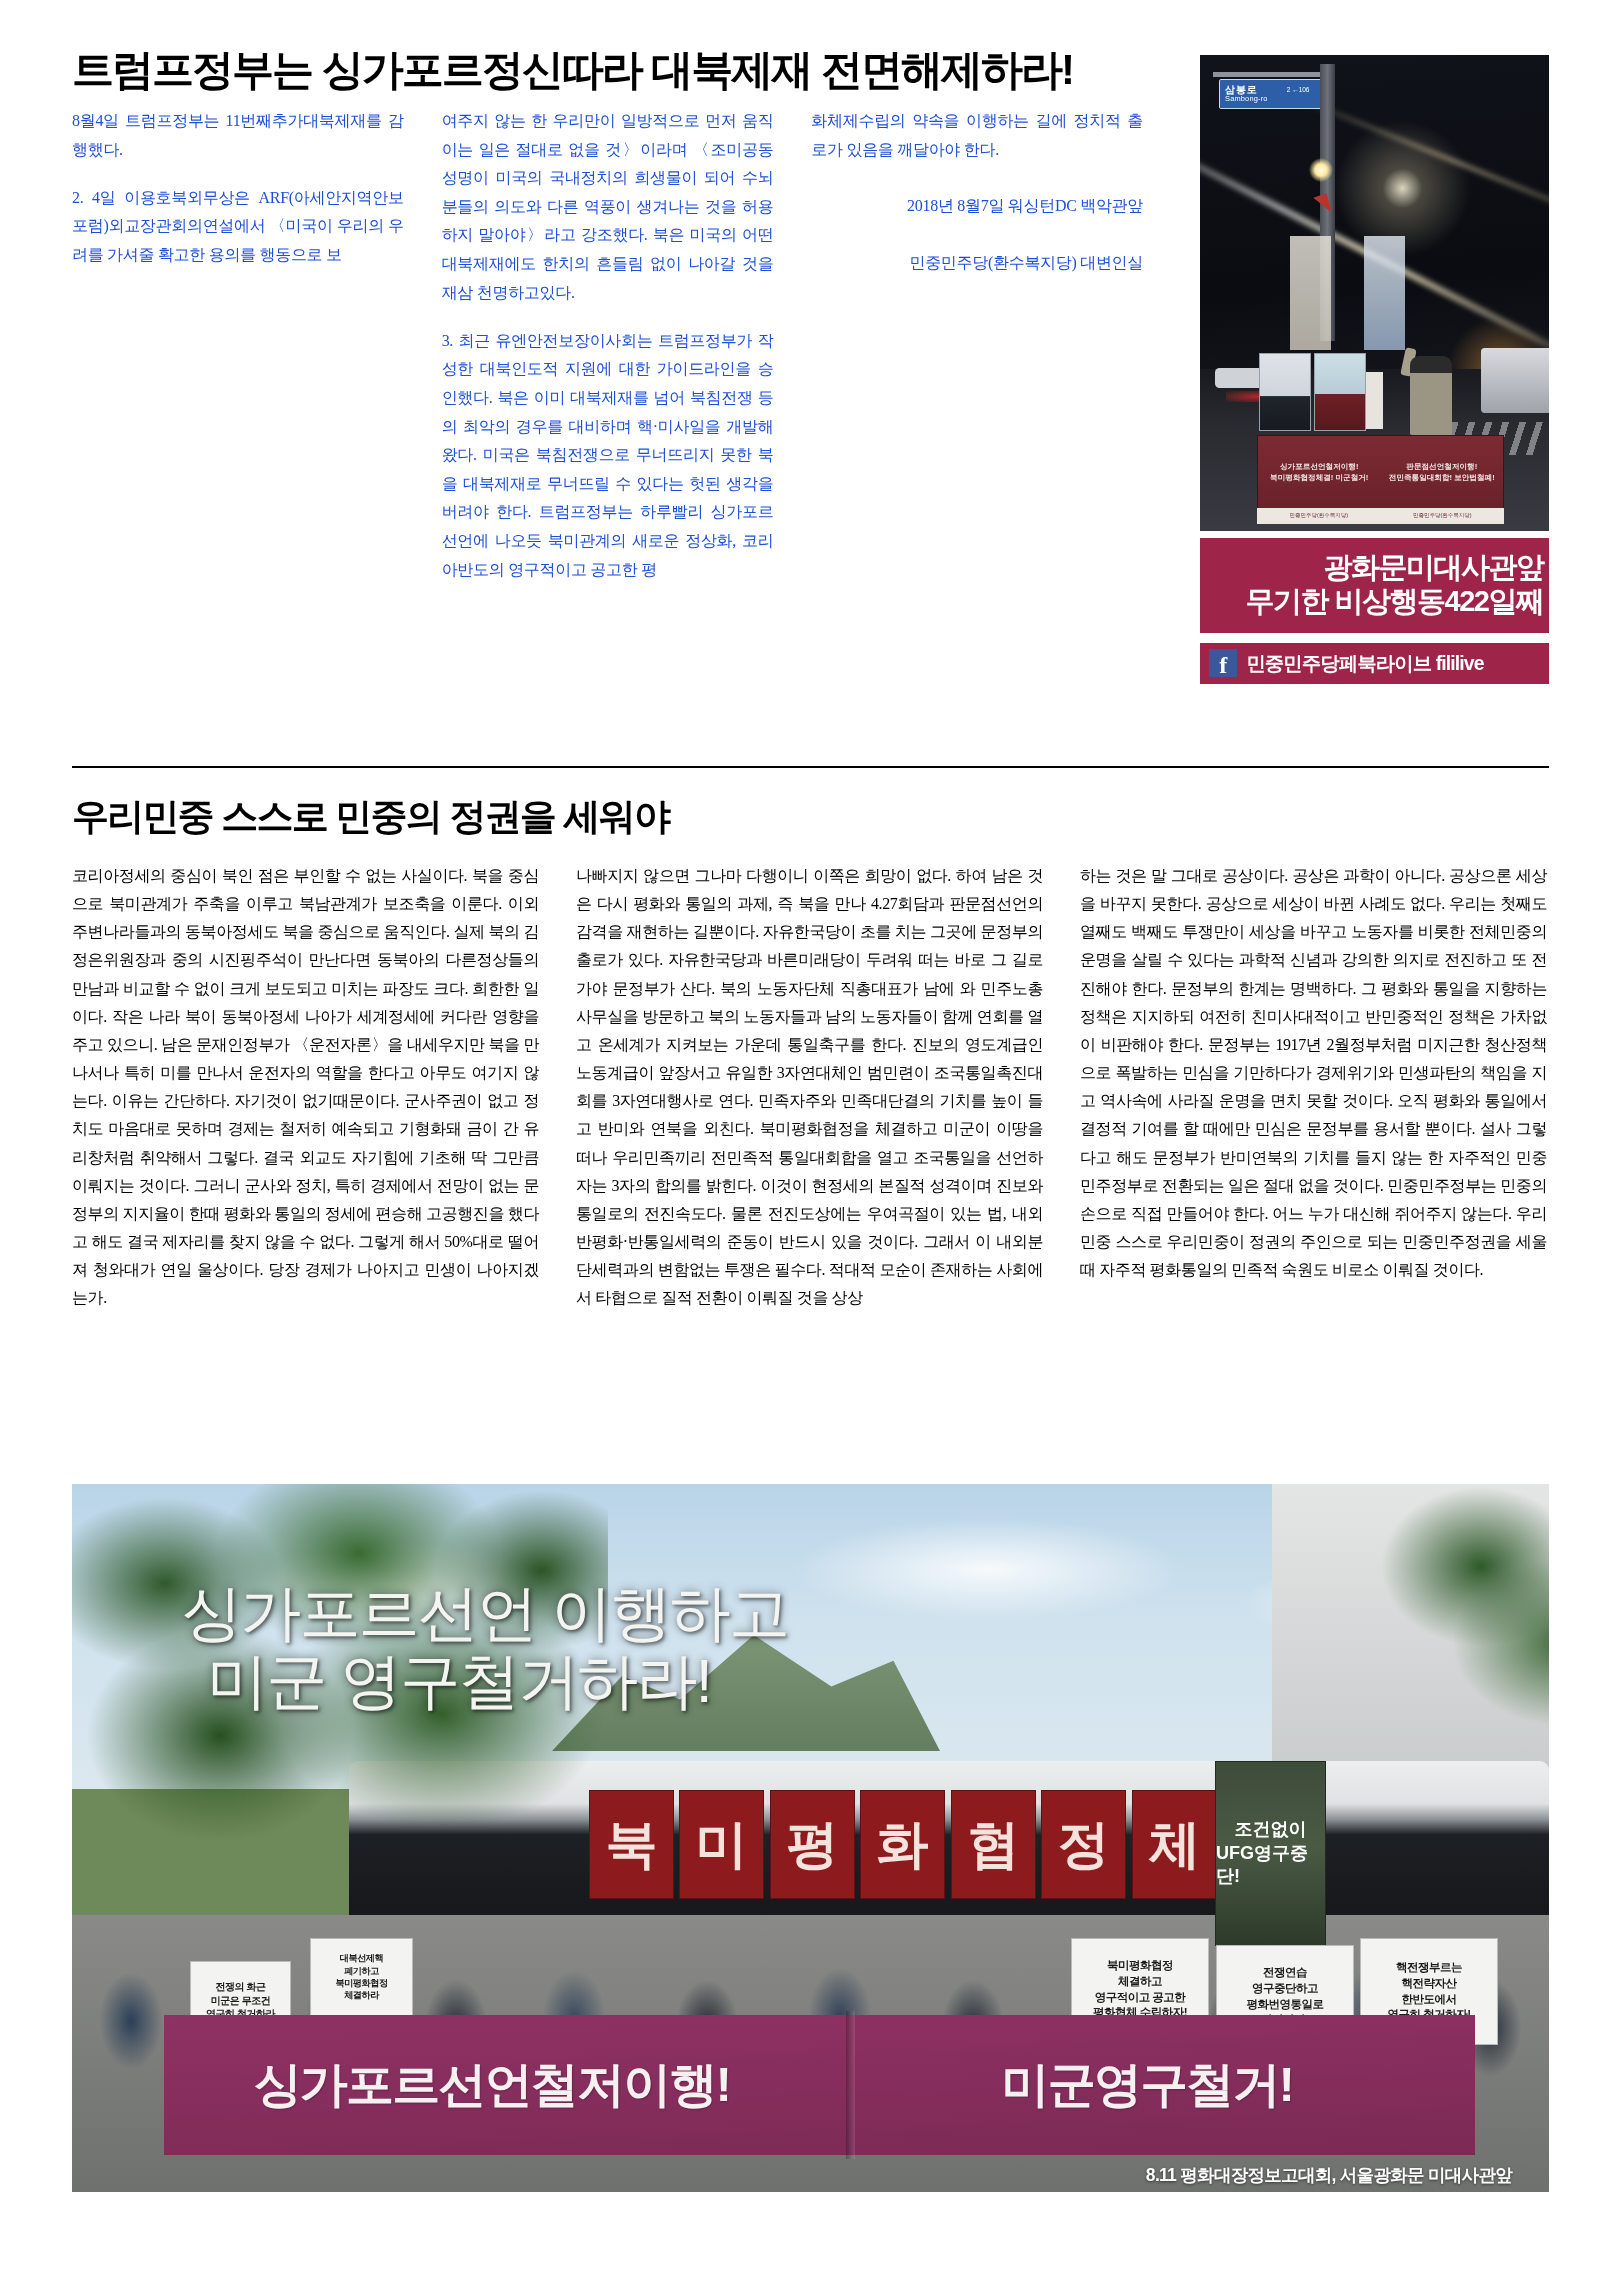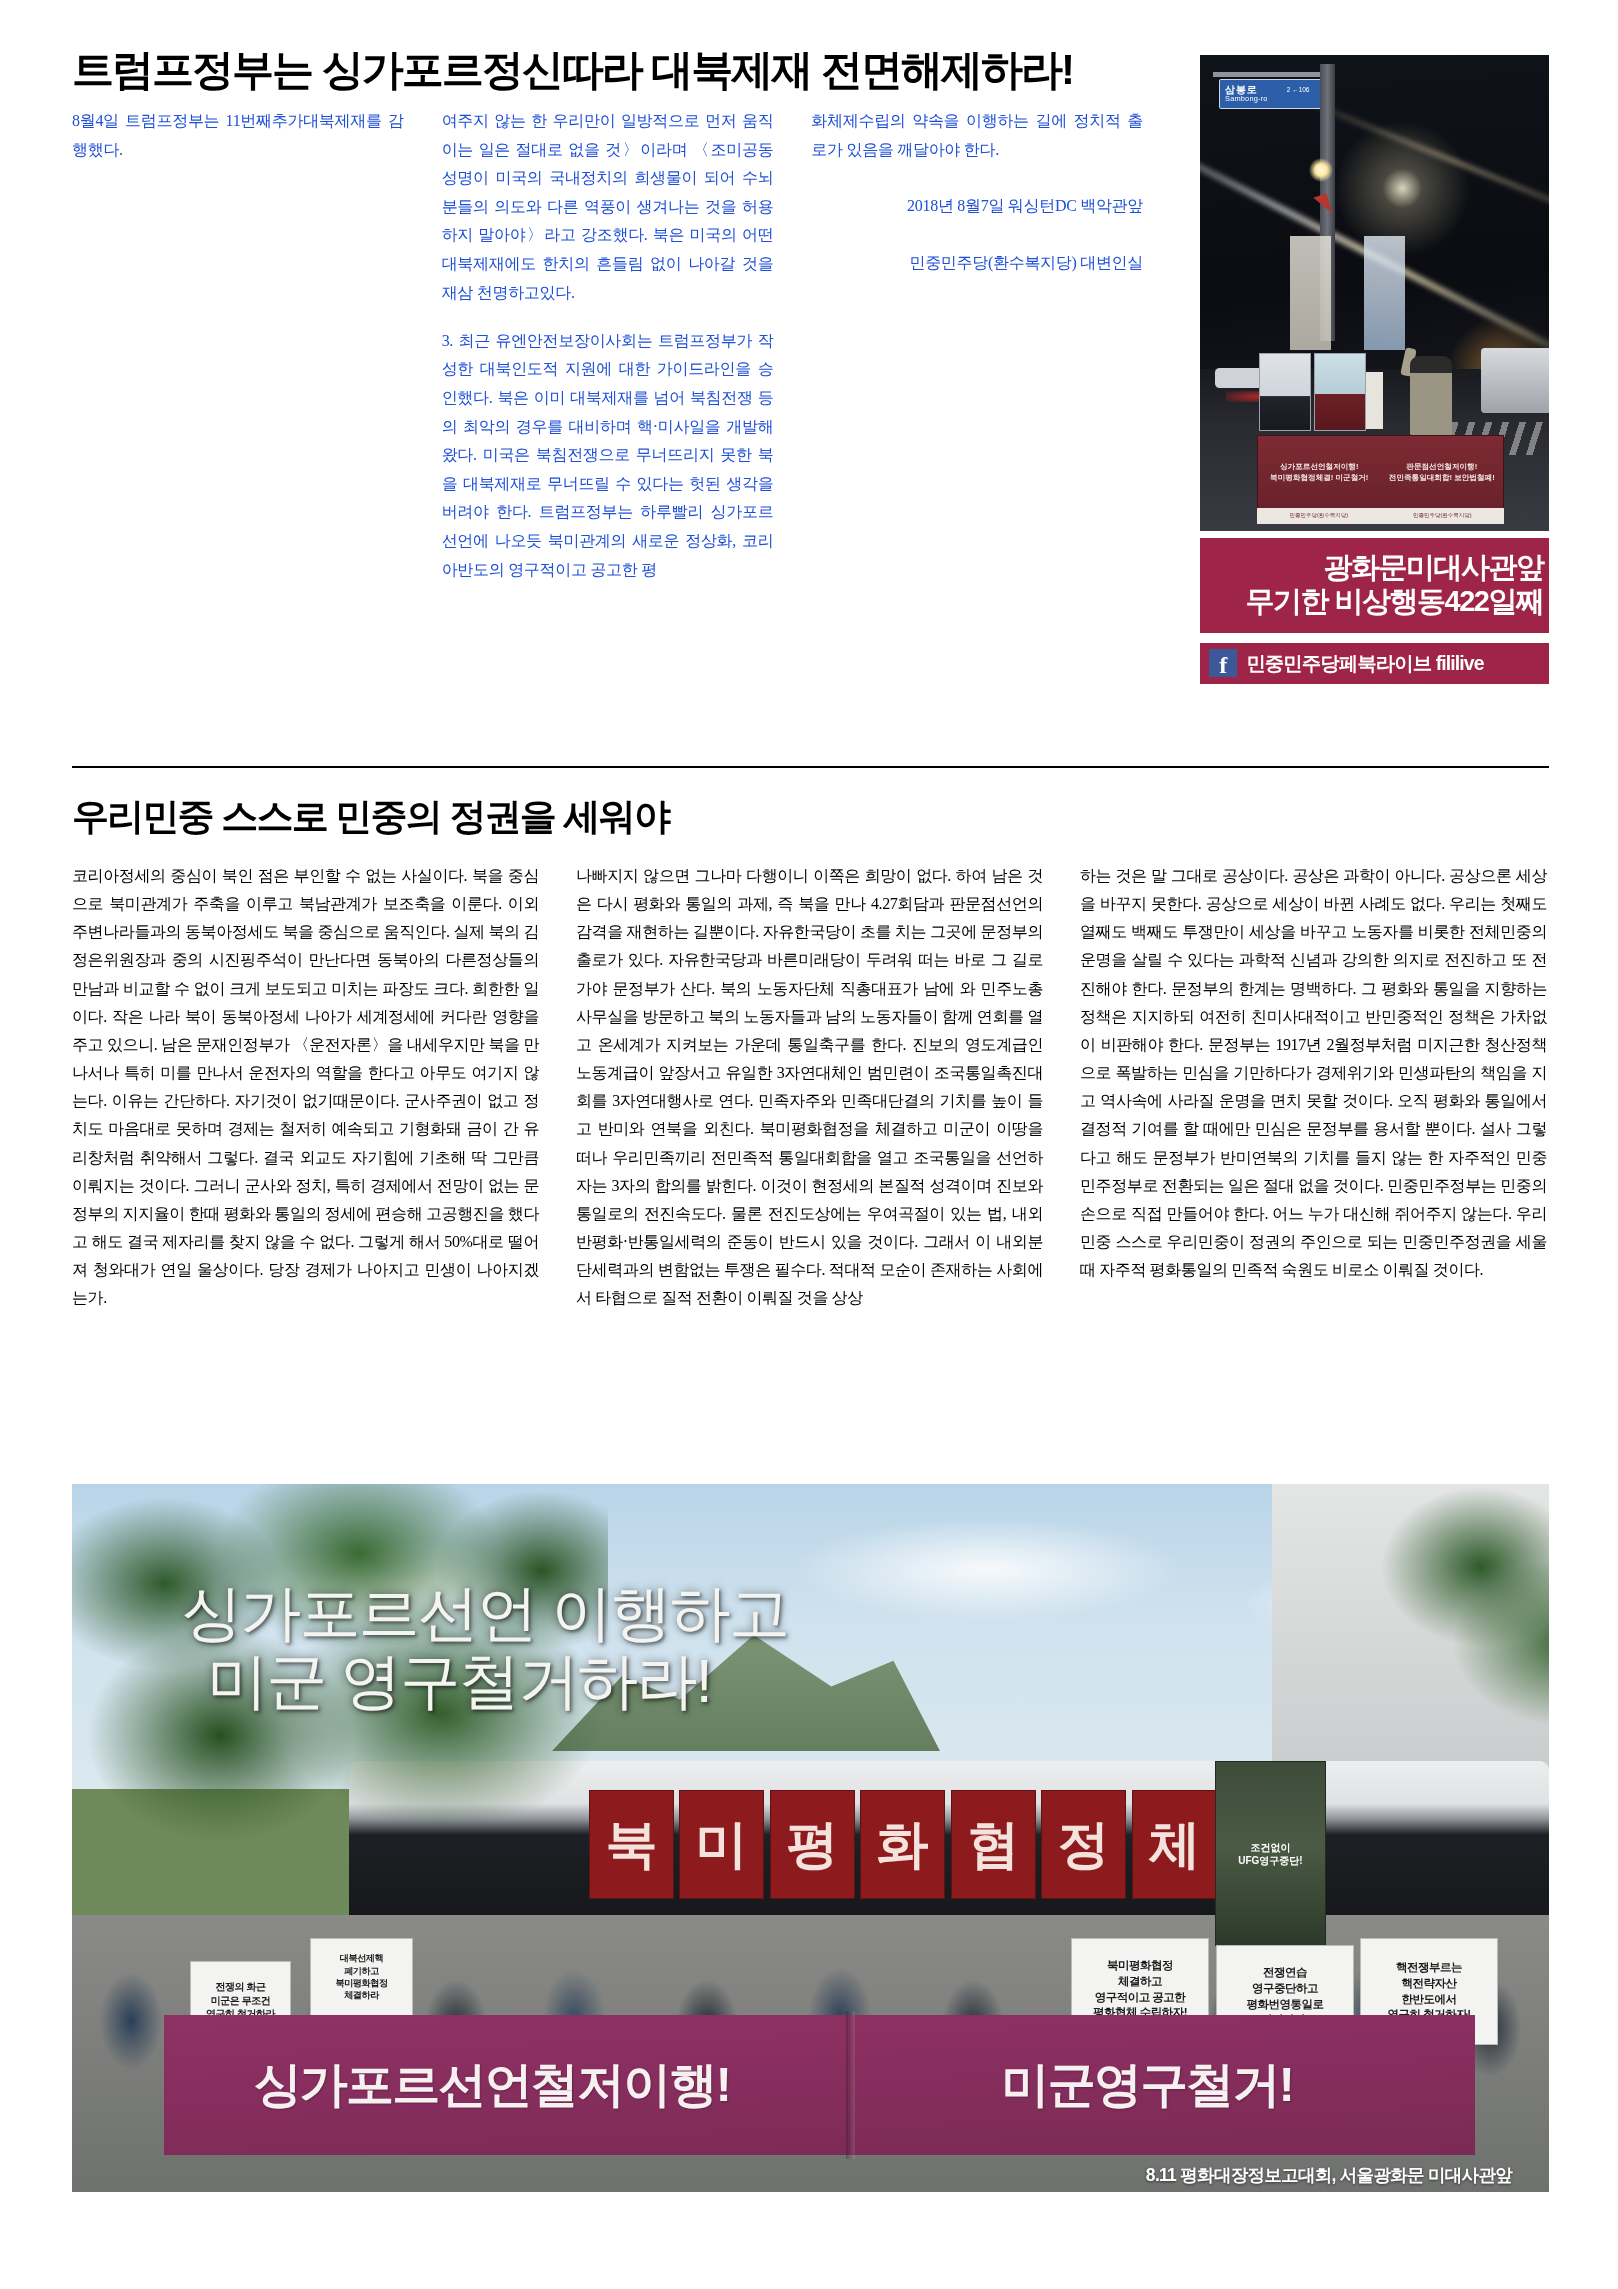--- a/index.html
+++ b/index.html
@@ -404,21 +404,21 @@
     padding: 5.5px 3.7px;
     letter-spacing: -0.5px;
   }
   .ufgsign {
     position: absolute;
     background: linear-gradient(180deg,#3e4c3a 0%, #4a5a44 46%, #2d3a2a 100%);
     border: 1.8px solid #232b21;
     width: 111px; height: 185px;
     color: #fff;
     font-family: "Liberation Sans", sans-serif;
-    font-weight: bold; font-size: 10px;
+    font-weight: bold; font-size: 18px;
     display: flex; flex-direction: column;
     align-items: center; justify-content: center;
     line-height: 1.3;
   }
   .bp-overlay-text {
     position: absolute;
     left: 109px; top: 55px;
     font-family: "Liberation Sans", sans-serif;
     font-weight: normal;
     font-size: 61px;
@@ -468,20 +468,21 @@
 <body>
 
 <div class="page">
 
   <div class="article1">
     <div class="headline1">트럼프정부는 싱가포르정신따라 대북제재 전면해제하라!</div>
 
     <div class="a1-body">
       <div class="a1-col">
         <p>8월4일 트럼프정부는 11번째추가대북제재를 감행했다.</p>
+        <p>2. 4일 이용호북외무상은 ARF(아세안지역안보포럼)외교장관회의연설에서 〈미국이 우리의 우려를 가셔줄 확고한 용의를 행동으로 보</p>
       </div>
       <div class="a1-col">
         <p>여주지 않는 한 우리만이 일방적으로 먼저 움직이는 일은 절대로 없을 것〉이라며 〈조미공동성명이 미국의 국내정치의 희생물이 되어 수뇌분들의 의도와 다른 역풍이 생겨나는 것을 허용하지 말아야〉라고 강조했다. 북은 미국의 어떤 대북제재에도 한치의 흔들림 없이 나아갈 것을 재삼 천명하고있다.</p>
         <p>3. 최근 유엔안전보장이사회는 트럼프정부가 작성한 대북인도적 지원에 대한 가이드라인을 승인했다. 북은 이미 대북제재를 넘어 북침전쟁 등의 최악의 경우를 대비하며 핵·미사일을 개발해왔다. 미국은 북침전쟁으로 무너뜨리지 못한 북을 대북제재로 무너뜨릴 수 있다는 헛된 생각을 버려야 한다. 트럼프정부는 하루빨리 싱가포르선언에 나오듯 북미관계의 새로운 정상화, 코리아반도의 영구적이고 공고한 평</p>
       </div>
       <div class="a1-col">
         <p>화체제수립의 약속을 이행하는 길에 정치적 출로가 있음을 깨달아야 한다.</p>
         <p class="sig">2018년 8월7일 워싱턴DC 백악관앞</p>
         <p class="sig">민중민주당(환수복지당) 대변인실</p>
       </div>

